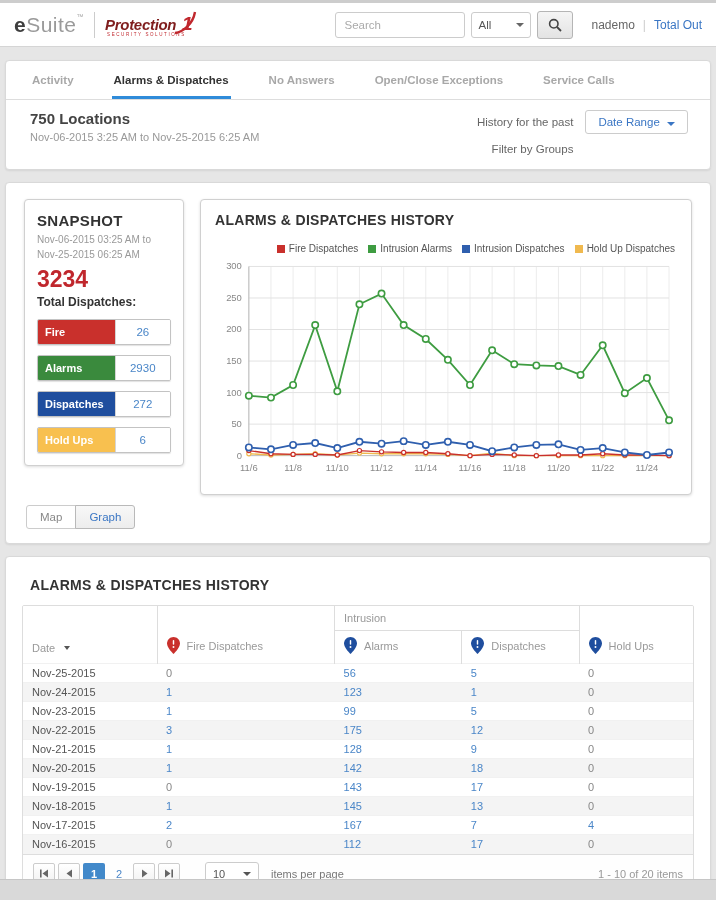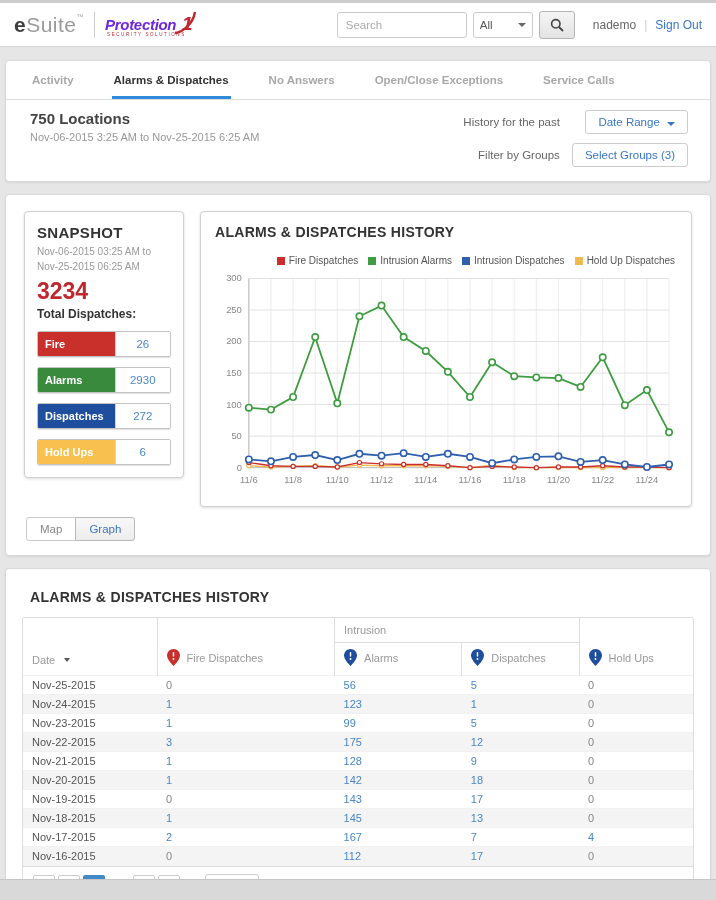--- a/index.html
+++ b/index.html
@@ -15,21 +15,21 @@
   .header {
     background:#fff; height:44px; border-bottom:1px solid #d5d5d5;
     display:flex; align-items:center; padding:0 14px;
   }
   .logo-group { display:flex; align-items:center; gap:10px; }
   .esuite { font-size:21px; color:#9a9a9a; letter-spacing:0.5px; }
   .esuite .e { font-weight:bold; color:#3f3f3f; }
   .esuite .tm { font-size:7px; vertical-align:top; color:#aaa; }
   .logo-divider { width:1px; height:26px; background:#ccc; }
   .p1 { position:relative; display:inline-block; padding-right:20px; }
-  .p1-text { font-style:italic; font-weight:bold; font-size:15px; color:#6d28d9; letter-spacing:-0.3px; }
+  .p1-text { font-style:italic; font-weight:bold; font-size:15px; color:#7f1d1d; letter-spacing:-0.3px; }
   .p1-one { position:absolute; right:-2px; top:-7px; }
   .p1-tagline { position:absolute; left:2px; top:16px; font-size:4.5px; letter-spacing:1.6px; color:#c0272d; white-space:nowrap; }
   .header-right { margin-left:auto; display:flex; align-items:center; }
   .search-input { width:130px; height:26px; border:1px solid #ccc; border-radius:3px; padding:0 8px; font-size:11.5px; color:#555; outline:none; }
   .search-input::placeholder { color:#aaa; }
   .scope-select { width:60px; height:26px; border:1px solid #ccc; border-radius:3px; background:#fff;
     display:flex; align-items:center; padding:0 6px; font-size:11.5px; color:#555; margin-left:6px; cursor:pointer; }
   .scope-select .caret { margin-left:auto; }
   .caret { width:0; height:0; border-left:4px solid transparent; border-right:4px solid transparent; border-top:4px solid #666; display:inline-block; }
   .search-btn { width:36px; height:28px; margin-left:6px; border:1px solid #b5b5b5; border-radius:3px;
@@ -129,21 +129,21 @@
     </div>
     <div class="search-btn">
       <svg width="14" height="14" viewBox="0 0 14 14">
         <circle cx="5.8" cy="5.8" r="4.2" fill="none" stroke="#444" stroke-width="1.6"></circle>
         <line x1="9" y1="9" x2="13" y2="13" stroke="#444" stroke-width="1.8"></line>
       </svg>
     </div>
     <div class="user-group">
       <span class="username">nademo</span>
       <span class="pipe">|</span>
-      <a class="signout">Sign Out</a>
+      <a class="signout">Total Out</a>
     </div>
   </div>
 </div>
 
 <div class="card card-1">
   <div class="tab-bar">
       <div class="tab">Activity</div>
       <div class="tab active">Alarms &amp; Dispatches</div>
       <div class="tab">No Answers</div>
       <div class="tab">Open/Close Exceptions</div>
@@ -151,21 +151,20 @@
     </div>
   <div class="overview-row">
     <div>
       <div class="loc-title">750 Locations</div>
       <div class="loc-sub">Nov-06-2015 3:25 AM to Nov-25-2015 6:25 AM</div>
     </div>
     <div class="filters">
       <span class="filter-label">History for the past</span>
       <button class="btn-blue"><span>Date Range</span> <span class="caret"></span></button>
       <span class="filter-label">Filter by Groups</span>
-      <button class="btn-blue"><span>Select Groups (3)</span></button>
     </div>
   </div>
 </div>
 
 <div class="card card-2">
   <div class="panel-row">
     <div class="inner-box snapshot">
       <div class="snap-title">SNAPSHOT</div>
       <div class="snap-sub">Nov-06-2015 03:25 AM to Nov-25-2015 06:25 AM</div>
       <div class="snap-total">3234</div>

